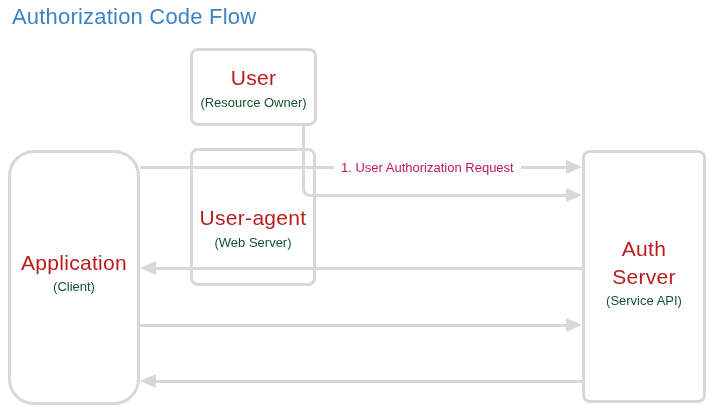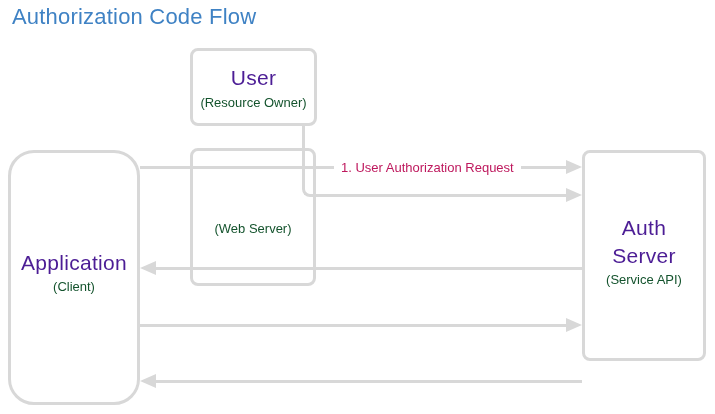--- a/index.html
+++ b/index.html
@@ -33,32 +33,32 @@
     display: flex;
     flex-direction: column;
     align-items: center;
     justify-content: center;
     text-align: center;
     z-index: 1;
   }
   .box-title {
     font-size: 21px;
     line-height: 1.35;
-    color: #4c1d95;
+    color: #b91c1c;
     letter-spacing: 0.3px;
   }
   .box-subtitle {
     font-size: 13px;
     margin-top: 2px;
     color: #14532d;
   }
   .box-user        { left: 190px; top: 48px;  width: 127px; height: 78px; }
   .box-user-agent  { left: 190px; top: 148px; width: 126px; height: 138px; padding-top: 20px; }
   .box-application { left: 8px;   top: 150px; width: 132px; height: 255px; padding-bottom: 12px; border-radius: 26px; }
-  .box-auth-server { left: 582px; top: 150px; width: 124px; height: 211px; padding-bottom: 10px; }
+  .box-auth-server { left: 582px; top: 150px; width: 124px; height: 253px; padding-bottom: 10px; }
   .box-auth-server .box-title { width: 72px; margin: 0 auto; }
   
   .line {
     position: absolute;
     height: 3px;
     background: #d8d8d8;
     z-index: 2;
   }
   .elbow {
     position: absolute;
@@ -118,20 +118,21 @@
 <div class="canvas">
 
   <div class="diagram-title">Authorization Code Flow</div>
 
   <div class="box box-user">
     <div class="box-title">User</div>
     <div class="box-subtitle">(Resource Owner)</div>
   </div>
 
   <div class="box box-user-agent">
+    <div class="box-title">User-agent</div>
     <div class="box-subtitle">(Web Server)</div>
   </div>
 
   <div class="box box-application">
     <div class="box-title">Application</div>
     <div class="box-subtitle">(Client)</div>
   </div>
 
   <div class="box box-auth-server">
     <div class="box-title">Auth Server</div>

